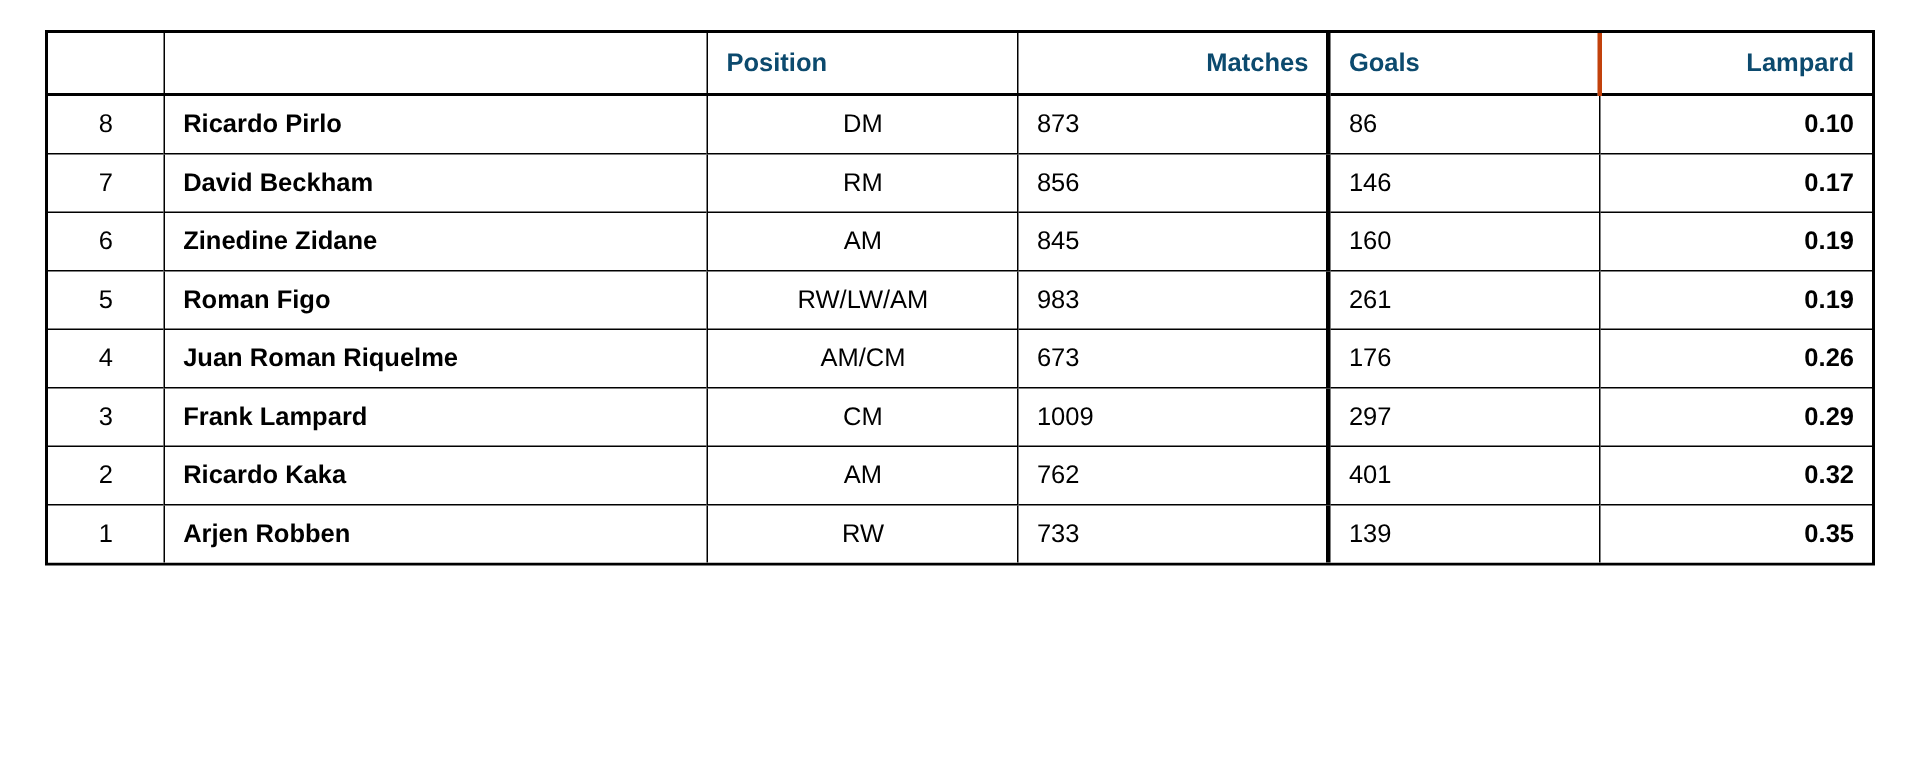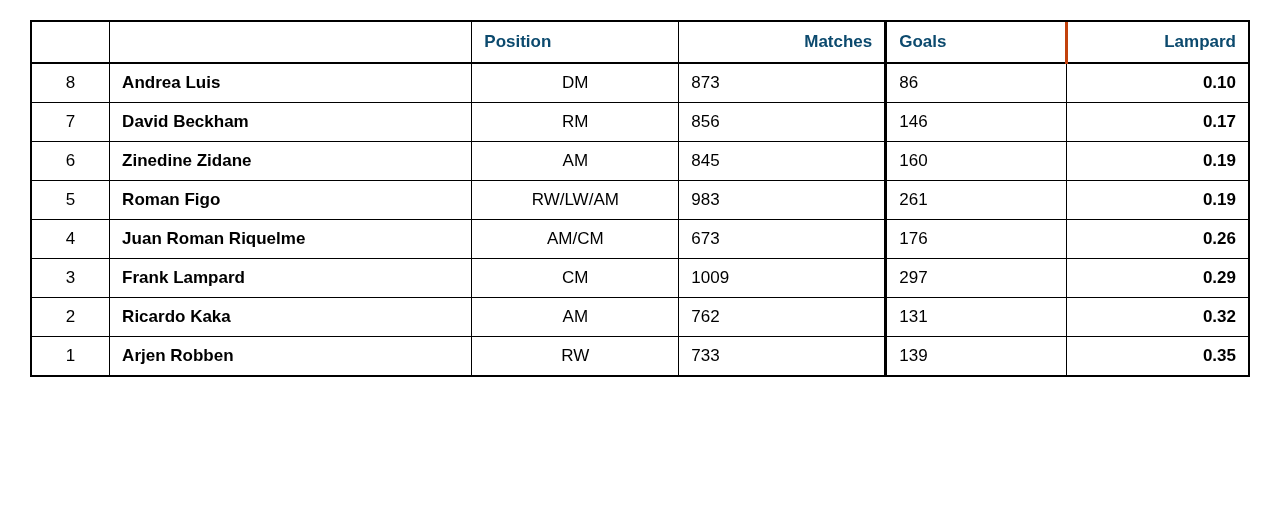--- a/index.html
+++ b/index.html
@@ -157,21 +157,21 @@
           <th class="col-name"></th>
           <th class="col-position">Position</th>
           <th class="col-matches">Matches</th>
           <th class="col-goals">Goals</th>
           <th class="col-average">Lampard</th>
         </tr>
       </thead>
       <tbody id="table-body">
       <tr>
             <td>8</td>
-            <td class="td-name">Andrea Luis</td>
+            <td class="td-name">Ricardo Pirlo</td>
             <td class="td-position">DM</td>
             <td class="td-matches">873</td>
             <td class="td-goals">86</td>
             <td class="td-average">0.10</td>
           </tr>
           <tr>
             <td>7</td>
             <td class="td-name">David Beckham</td>
             <td class="td-position">RM</td>
             <td class="td-matches">856</td>
@@ -208,21 +208,21 @@
             <td class="td-position">CM</td>
             <td class="td-matches">1009</td>
             <td class="td-goals">297</td>
             <td class="td-average">0.29</td>
           </tr>
           <tr>
             <td>2</td>
             <td class="td-name">Ricardo Kaka</td>
             <td class="td-position">AM</td>
             <td class="td-matches">762</td>
-            <td class="td-goals">131</td>
+            <td class="td-goals">401</td>
             <td class="td-average">0.32</td>
           </tr>
           <tr>
             <td>1</td>
             <td class="td-name">Arjen Robben</td>
             <td class="td-position">RW</td>
             <td class="td-matches">733</td>
             <td class="td-goals">139</td>
             <td class="td-average">0.35</td>
           </tr>

